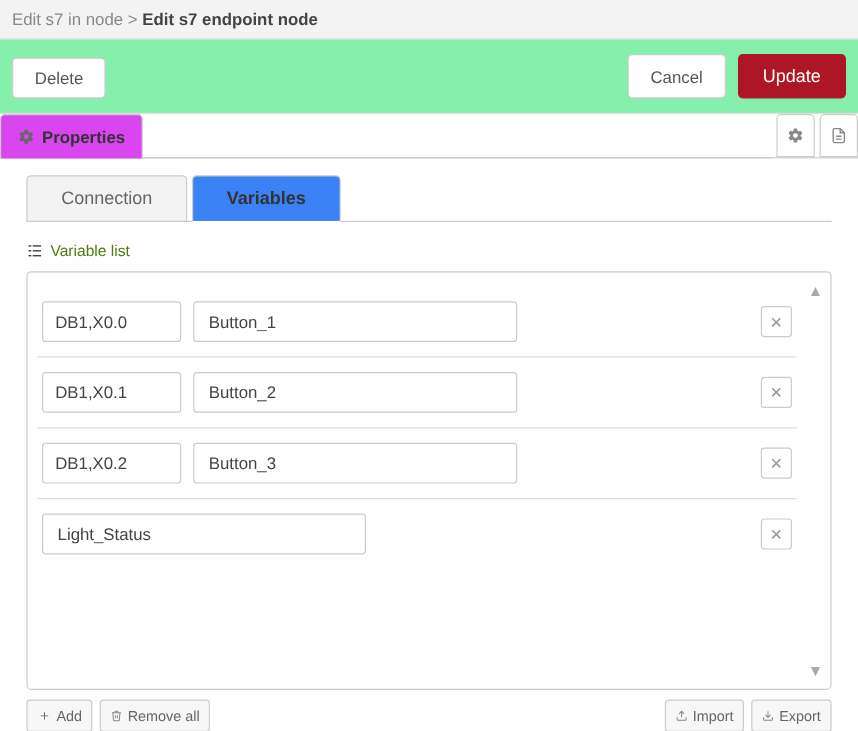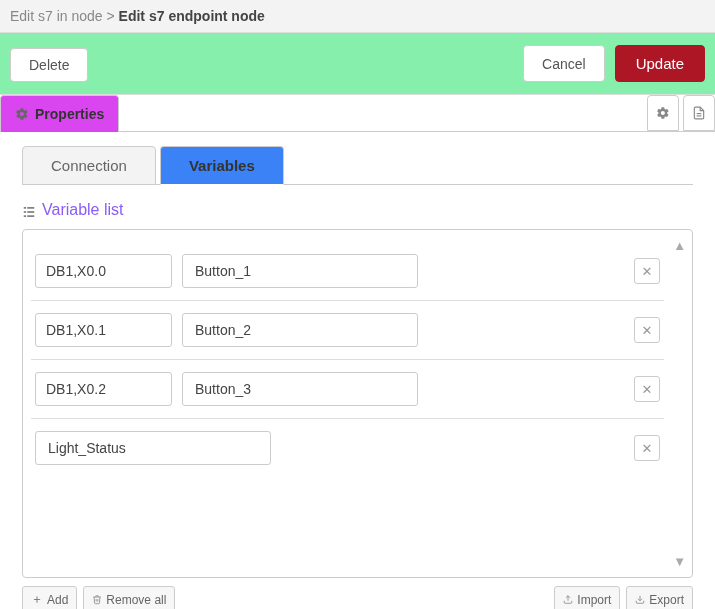--- a/index.html
+++ b/index.html
@@ -17,32 +17,32 @@
     .main-tab { padding: 10px 14px; border: 1px solid #ccc; border-bottom: none; background: #d946ef; font-weight: bold; color: #333; display: flex; align-items: center; gap: 6px; border-top-left-radius: 4px; border-top-right-radius: 4px; margin-bottom: -1px; }
     .main-tabs-spacer { flex: 1; border-bottom: 1px solid #ccc; margin-bottom: -1px; }
     .icon-btn { width: 32px; height: 36px; border: 1px solid #ccc; background: #fff; display: flex; align-items: center; justify-content: center; border-top-left-radius: 4px; border-top-right-radius: 4px; margin-bottom: -1px; margin-left: 4px; color: #888; cursor: pointer; }
     
     .content { padding: 14px 10px 10px 10px; }
     
     .sub-tabs { display: flex; border-bottom: 1px solid #ccc; margin: 0 12px; }
     .sub-tab { padding: 10px 28px; border: 1px solid #ccc; background: #f3f3f3; color: #666; cursor: pointer; border-top-left-radius: 4px; border-top-right-radius: 4px; margin-right: 4px; margin-bottom: -1px; font-size: 15px; }
     .sub-tab.active { background: #3b82f6; border-bottom: 1px solid #fff; font-weight: bold; color: #333; }
     
-    .list-header { display: flex; align-items: flex-end; gap: 6px; margin: 16px 12px 10px 12px; color: #8b5cf6; font-size: 16px; }
+    .list-header { display: flex; align-items: center; gap: 6px; margin: 16px 12px 10px 12px; color: #4d7c0f; font-size: 13px; }
     
     .var-panel { position: relative; border: 1px solid #ccc; border-radius: 4px; margin: 0 12px 8px 12px; padding: 12px 28px 100px 8px; }
     .scroll-arrow { position: absolute; right: 6px; color: #aaa; cursor: pointer; font-size: 13px; }
     .scroll-arrow.up { top: 8px; }
     .scroll-arrow.down { bottom: 8px; }
     
     .var-row { display: flex; align-items: center; gap: 10px; padding: 12px 4px; border-bottom: 1px solid #ddd; }
     .var-row:last-child { border-bottom: none; }
     .inp { border: 1px solid #ccc; border-radius: 3px; padding: 8px 10px; font-size: 14px; color: #444; background: #fff; }
-    .inp.addr { width: 137px; }
-    .inp.name { width: 236px; padding-left: 12px; }
+    .inp.addr { width: 116px; }
+    .inp.name { width: 270px; padding-left: 12px; }
     .row-spacer { flex: 1; }
     .del-btn { width: 26px; height: 26px; border: 1px solid #ccc; border-radius: 3px; background: #fff; color: #999; display: flex; align-items: center; justify-content: center; cursor: pointer; font-size: 13px; }
     
     .footer-bar { display: flex; justify-content: space-between; margin: 0 12px; }
     .footer-group { display: flex; gap: 6px; }
     .btn-sm { padding: 4px 8px; border: 1px solid #ccc; background: #f7f7f7; border-radius: 3px; cursor: pointer; font-size: 12px; color: #666; display: flex; align-items: center; gap: 4px; }
     
     svg { display: block; }
   </style>
 </head>

